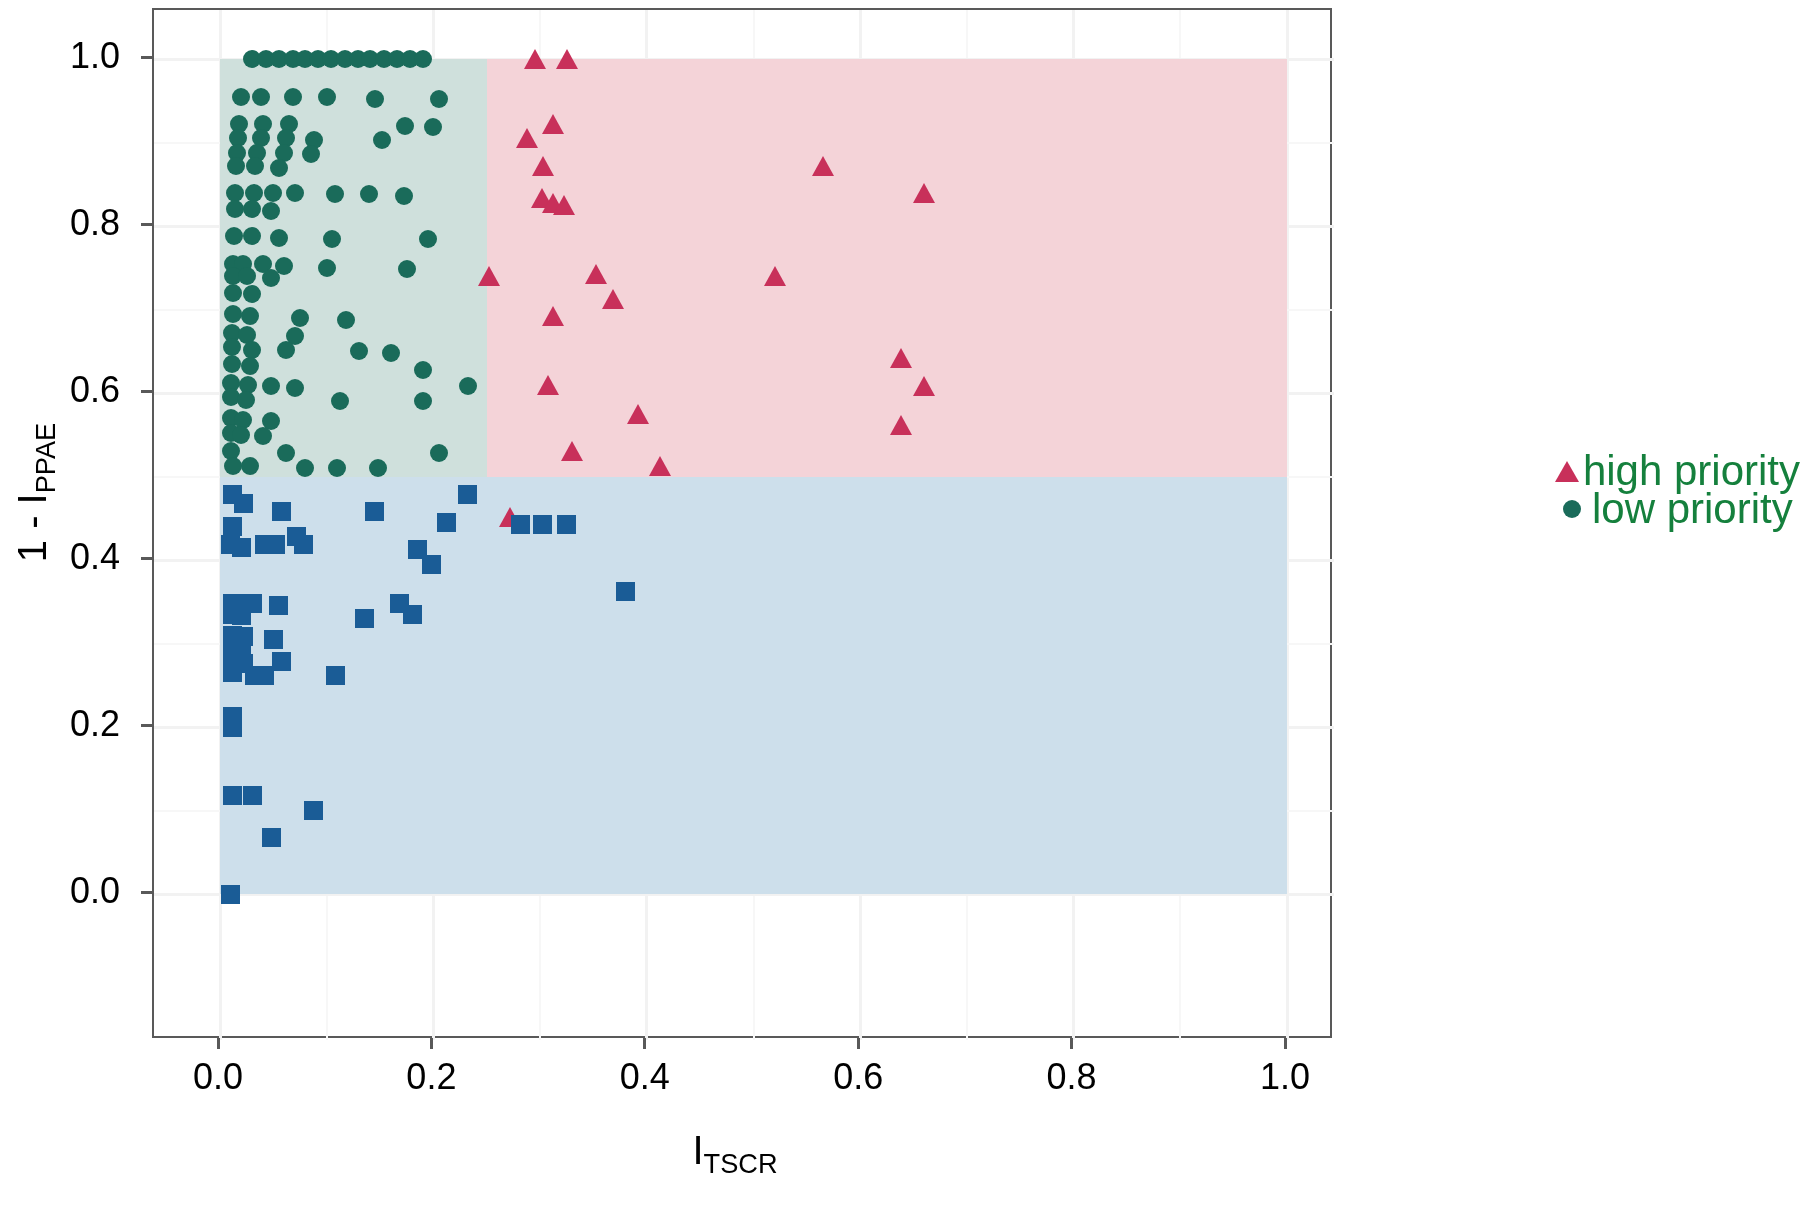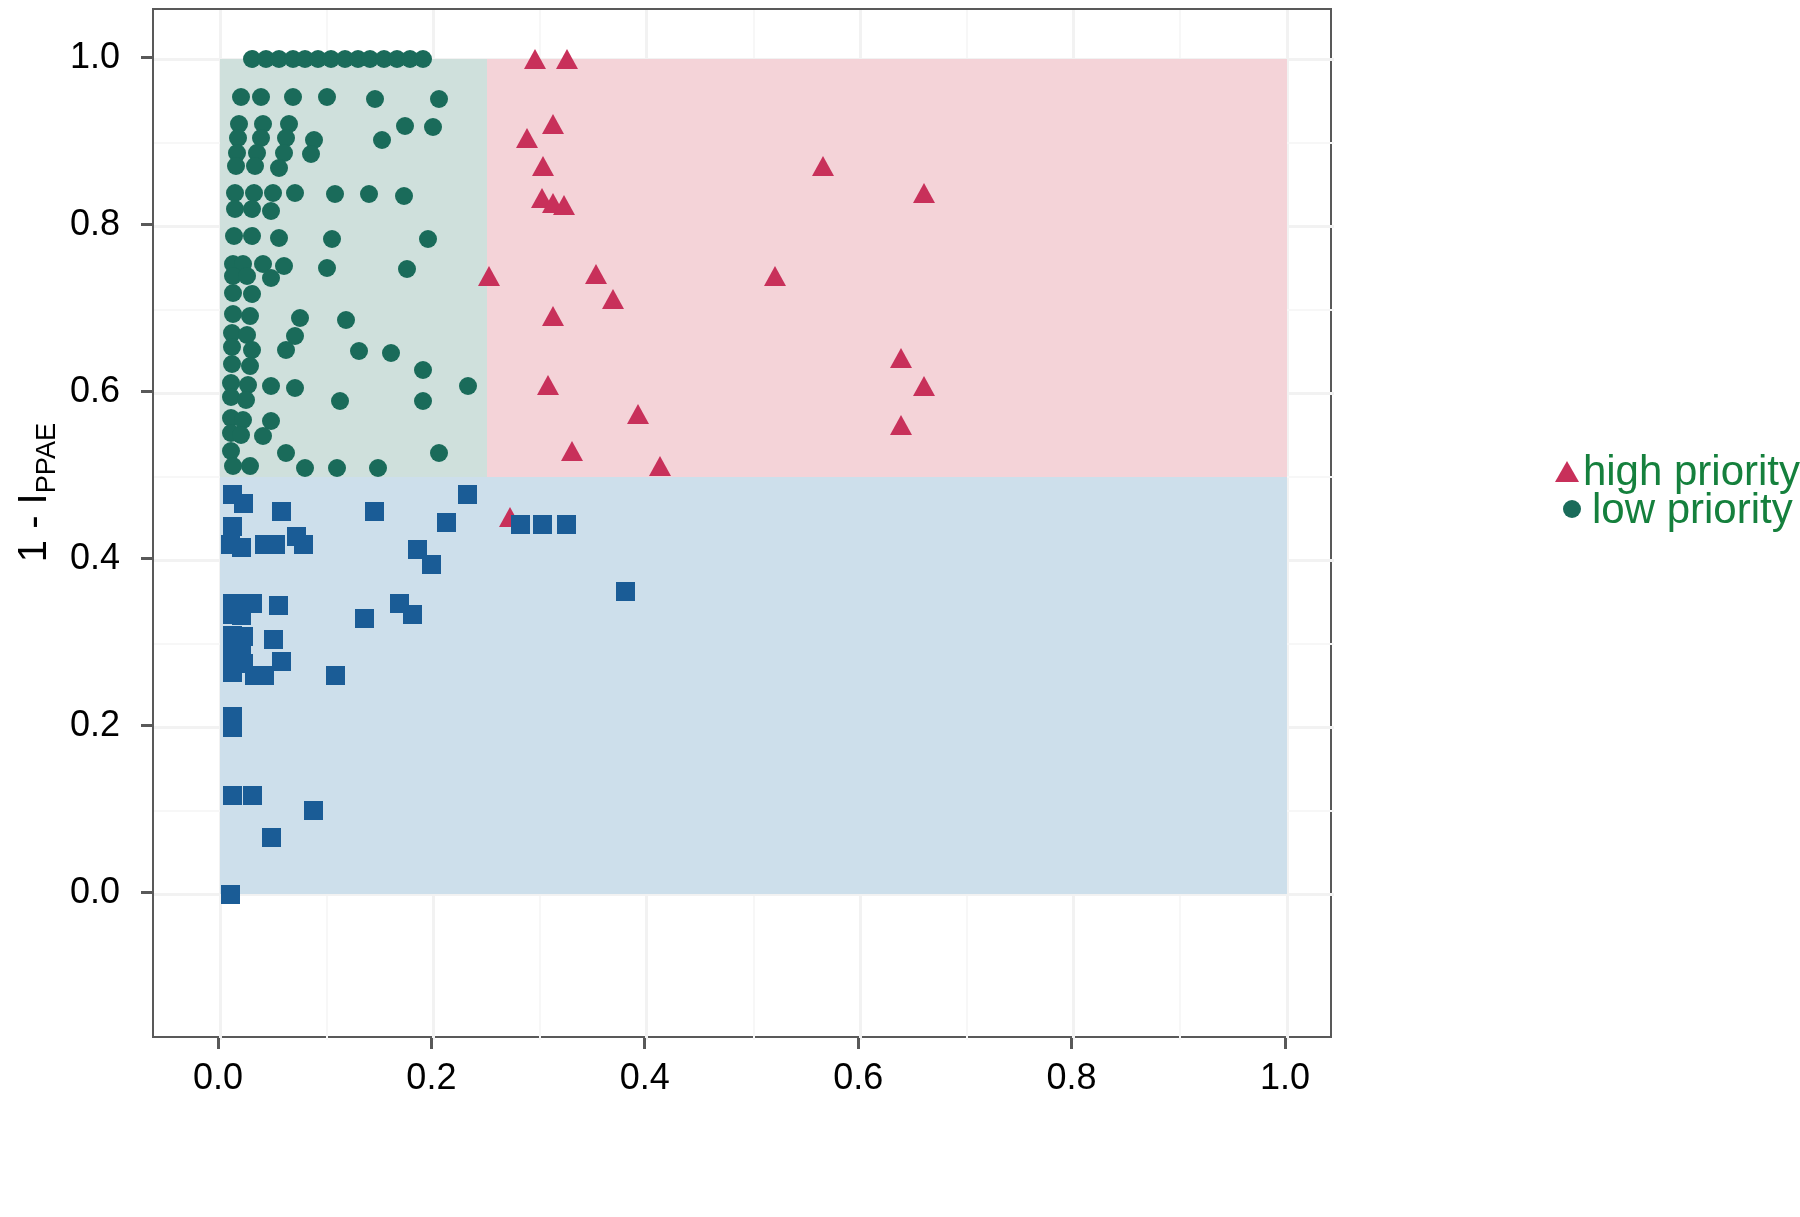--- a/index.html
+++ b/index.html
@@ -249,20 +249,23 @@
       <div class="pt square" style="left: 98.01px; top: 785.47px; background: rgb(26, 92, 150);"></div>
       <div class="pt square" style="left: 159.896px; top: 800.5px; background: rgb(26, 92, 150);"></div>
       <div class="pt square" style="left: 117.216px; top: 827.22px; background: rgb(26, 92, 150);"></div>
       <div class="pt square" style="left: 76.67px; top: 884px; background: rgb(26, 92, 150);"></div>
     </div>
 
   <div id="yaxis-title">
     <span>1 - I</span><sub>PPAE</sub>
   </div>
 
+  <div id="xaxis-title">
+    <span>I</span><sub>TSCR</sub>
+  </div>
 
   <div id="legend">
       <div class="legend-row">
         <span class="legend-key">
           <span class="k-triangle" style="border-bottom: 21px solid rgb(200, 48, 90);"></span>
         </span>
         <span class="legend-label">high priority</span>
       </div>
       <div class="legend-row">
         <span class="legend-key">

